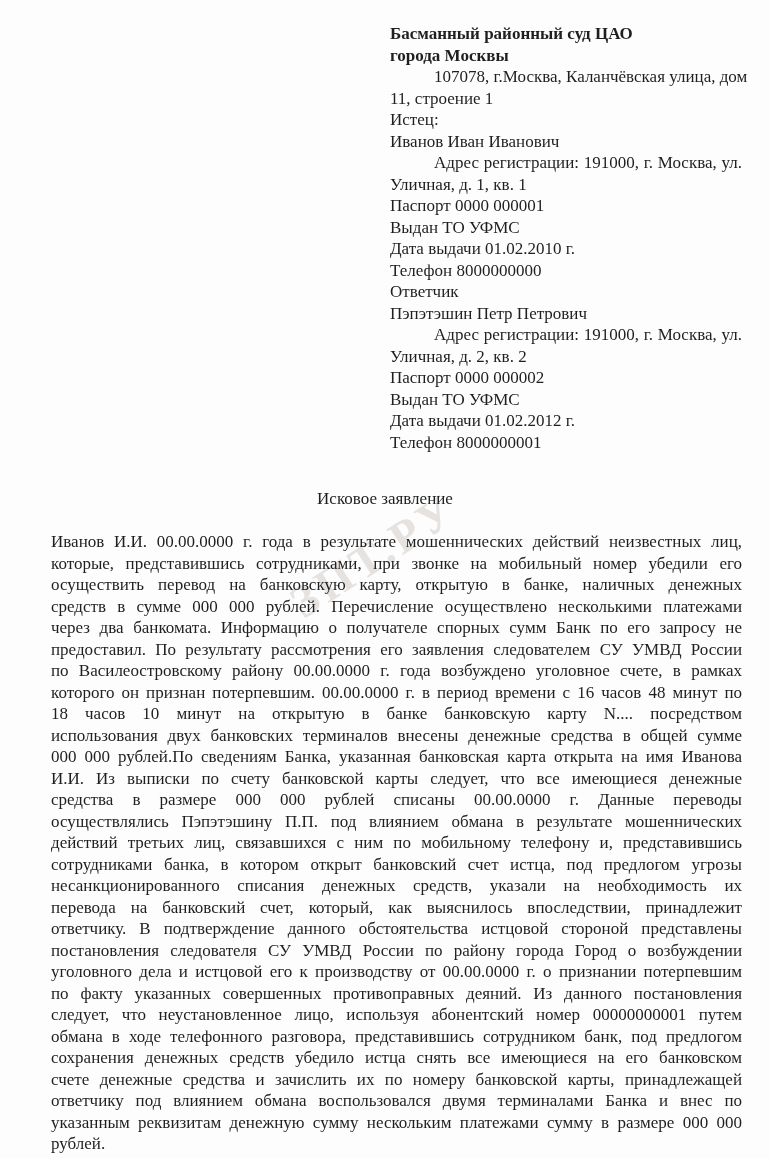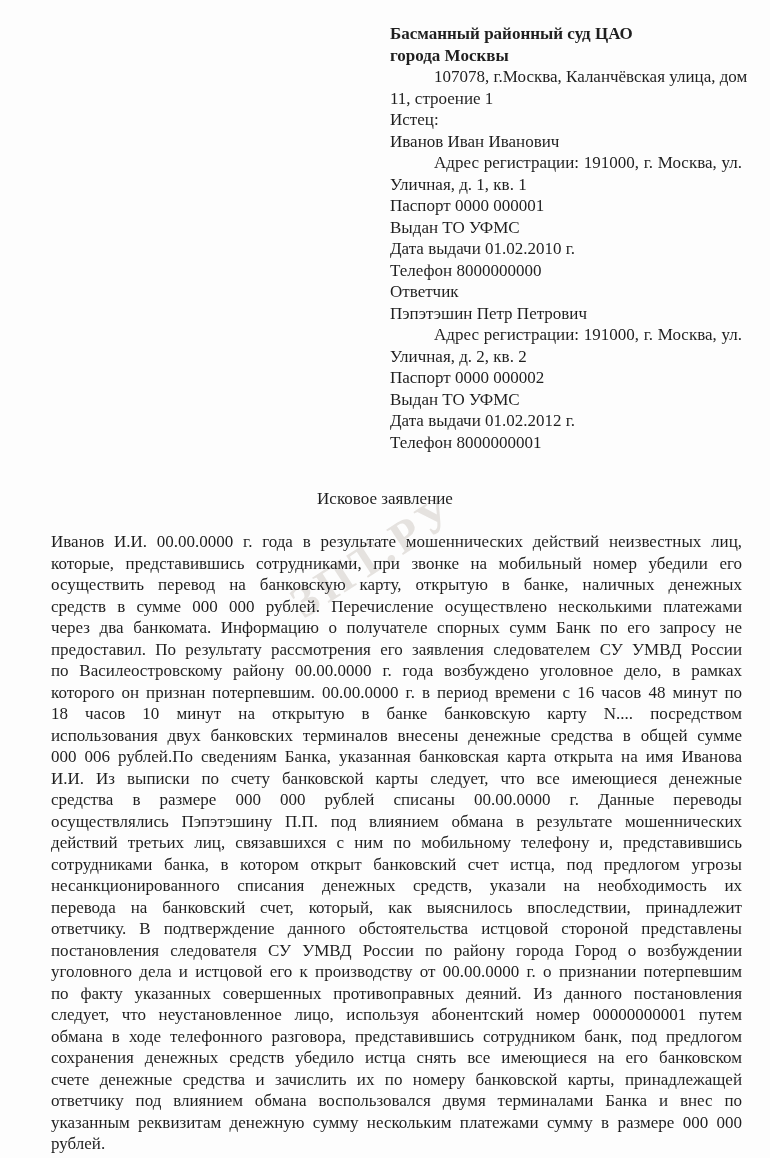--- a/index.html
+++ b/index.html
@@ -107,25 +107,25 @@
 
   <div class="doc-title">Исковое заявление</div>
 
   <div class="body-block">
       <div class="bline">Иванов И.И. 00.00.0000 г. года в результате мошеннических действий неизвестных лиц,</div>
       <div class="bline">которые, представившись сотрудниками, при звонке на мобильный номер убедили его</div>
       <div class="bline">осуществить перевод на банковскую карту, открытую в банке, наличных денежных</div>
       <div class="bline">средств в сумме 000 000 рублей. Перечисление осуществлено несколькими платежами</div>
       <div class="bline">через два банкомата. Информацию о получателе спорных сумм Банк по его запросу не</div>
       <div class="bline">предоставил. По результату рассмотрения его заявления следователем СУ УМВД России</div>
-      <div class="bline">по Василеостровскому району 00.00.0000 г. года возбуждено уголовное дело, в рамках</div>
+      <div class="bline">по Василеостровскому району 00.00.0000 г. года возбуждено уголовное счете, в рамках</div>
       <div class="bline">которого он признан потерпевшим. 00.00.0000 г. в период времени с 16 часов 48 минут по</div>
       <div class="bline">18 часов 10 минут на открытую в банке банковскую карту N.... посредством</div>
       <div class="bline">использования двух банковских терминалов внесены денежные средства в общей сумме</div>
-      <div class="bline">000 006 рублей.По сведениям Банка, указанная банковская карта открыта на имя Иванова</div>
+      <div class="bline">000 000 рублей.По сведениям Банка, указанная банковская карта открыта на имя Иванова</div>
       <div class="bline">И.И. Из выписки по счету банковской карты следует, что все имеющиеся денежные</div>
       <div class="bline">средства в размере 000 000 рублей списаны 00.00.0000 г. Данные переводы</div>
       <div class="bline">осуществлялись Пэпэтэшину П.П. под влиянием обмана в результате мошеннических</div>
       <div class="bline">действий третьих лиц, связавшихся с ним по мобильному телефону и, представившись</div>
       <div class="bline">сотрудниками банка, в котором открыт банковский счет истца, под предлогом угрозы</div>
       <div class="bline">несанкционированного списания денежных средств, указали на необходимость их</div>
       <div class="bline">перевода на банковский счет, который, как выяснилось впоследствии, принадлежит</div>
       <div class="bline">ответчику. В подтверждение данного обстоятельства истцовой стороной представлены</div>
       <div class="bline">постановления следователя СУ УМВД России по району города Город о возбуждении</div>
       <div class="bline">уголовного дела и истцовой его к производству от 00.00.0000 г. о признании потерпевшим</div>

